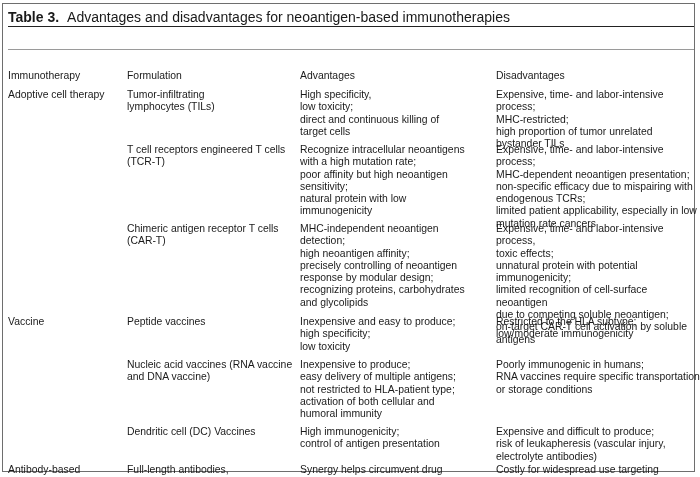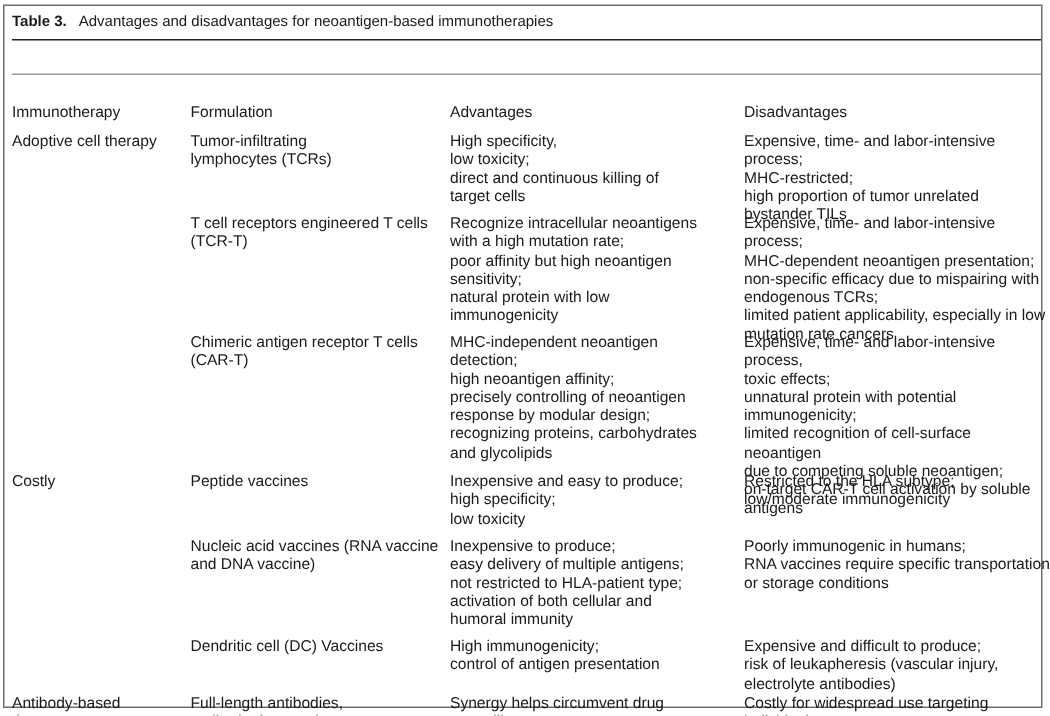--- a/index.html
+++ b/index.html
@@ -1,20 +1,20 @@
 <!DOCTYPE html>
 <html><head>
 <meta charset="utf-8">
 <style>
   html, body { margin: 0; padding: 0; background: #ffffff; }
   body { width: 700px; height: 477px; position: relative; overflow: hidden;
          font-family: "Liberation Sans", "DejaVu Sans", sans-serif; color: #1a1a1a; }
   .frame { position: absolute; left: 2px; top: 3px; width: 693px; height: 469px;
            border: 1.5px solid #6e6e6e; box-sizing: border-box; }
-  .caption { position: absolute; left: 8px; top: 9px; font-size: 10px; white-space: nowrap; }
+  .caption { position: absolute; left: 8px; top: 9px; font-size: 14px; white-space: nowrap; }
   .caption .lab { font-weight: bold; margin-right: 8px; }
   .rule-thick { position: absolute; left: 8px; right: 6px; top: 26px; border-top: 1.4px solid #222; }
   .rule-thin { position: absolute; left: 8px; right: 6px; top: 49px; border-top: 1px solid #9a9a9a; }
   .hdr { position: absolute; top: 34px; font-size: 10.4px; white-space: nowrap; margin-top: 36px; }
   .cell { position: absolute; font-size: 10.4px; line-height: 12.3px; white-space: pre-line; margin-top: 31px; }
   .c1 { left: 8px; }
   .c2 { left: 127px; }
   .c3 { left: 300px; }
   .c4 { left: 481px; padding-left: 15px; }
 </style>
@@ -30,21 +30,21 @@
 
 <div class="hdr c1">Immunotherapy</div>
 <div class="hdr c2">Formulation</div>
 <div class="hdr c3">Advantages</div>
 <div class="hdr c4">Disadvantages</div>
 <div class="rule-thin"></div>
 
 <div>
   <div class="cell c1" style="top:58px">Adoptive cell therapy</div>
   <div class="cell c2" style="top:58px">Tumor-infiltrating
-lymphocytes (TCRs)</div>
+lymphocytes (TILs)</div>
   <div class="cell c3" style="top:58px">High specificity,
 low toxicity;
 direct and continuous killing of
 target cells</div>
   <div class="cell c4" style="top:58px">Expensive, time- and labor-intensive process;
 MHC-restricted;
 high proportion of tumor unrelated
 bystander TILs</div>
 </div>
 
@@ -79,21 +79,21 @@
 toxic effects;
 unnatural protein with potential
 immunogenicity;
 limited recognition of cell-surface neoantigen
 due to competing soluble neoantigen;
 on-target CAR-T cell activation by soluble
 antigens</div>
 </div>
 
 <div>
-  <div class="cell c1" style="top:285px">Costly</div>
+  <div class="cell c1" style="top:285px">Vaccine</div>
   <div class="cell c2" style="top:285px">Peptide vaccines</div>
   <div class="cell c3" style="top:285px">Inexpensive and easy to produce;
 high specificity;
 low toxicity</div>
   <div class="cell c4" style="top:285px">Restricted to the HLA subtype;
 low/moderate immunogenicity</div>
 </div>
 
 <div>
   <div class="cell c2" style="top:328px">Nucleic acid vaccines (RNA vaccine

